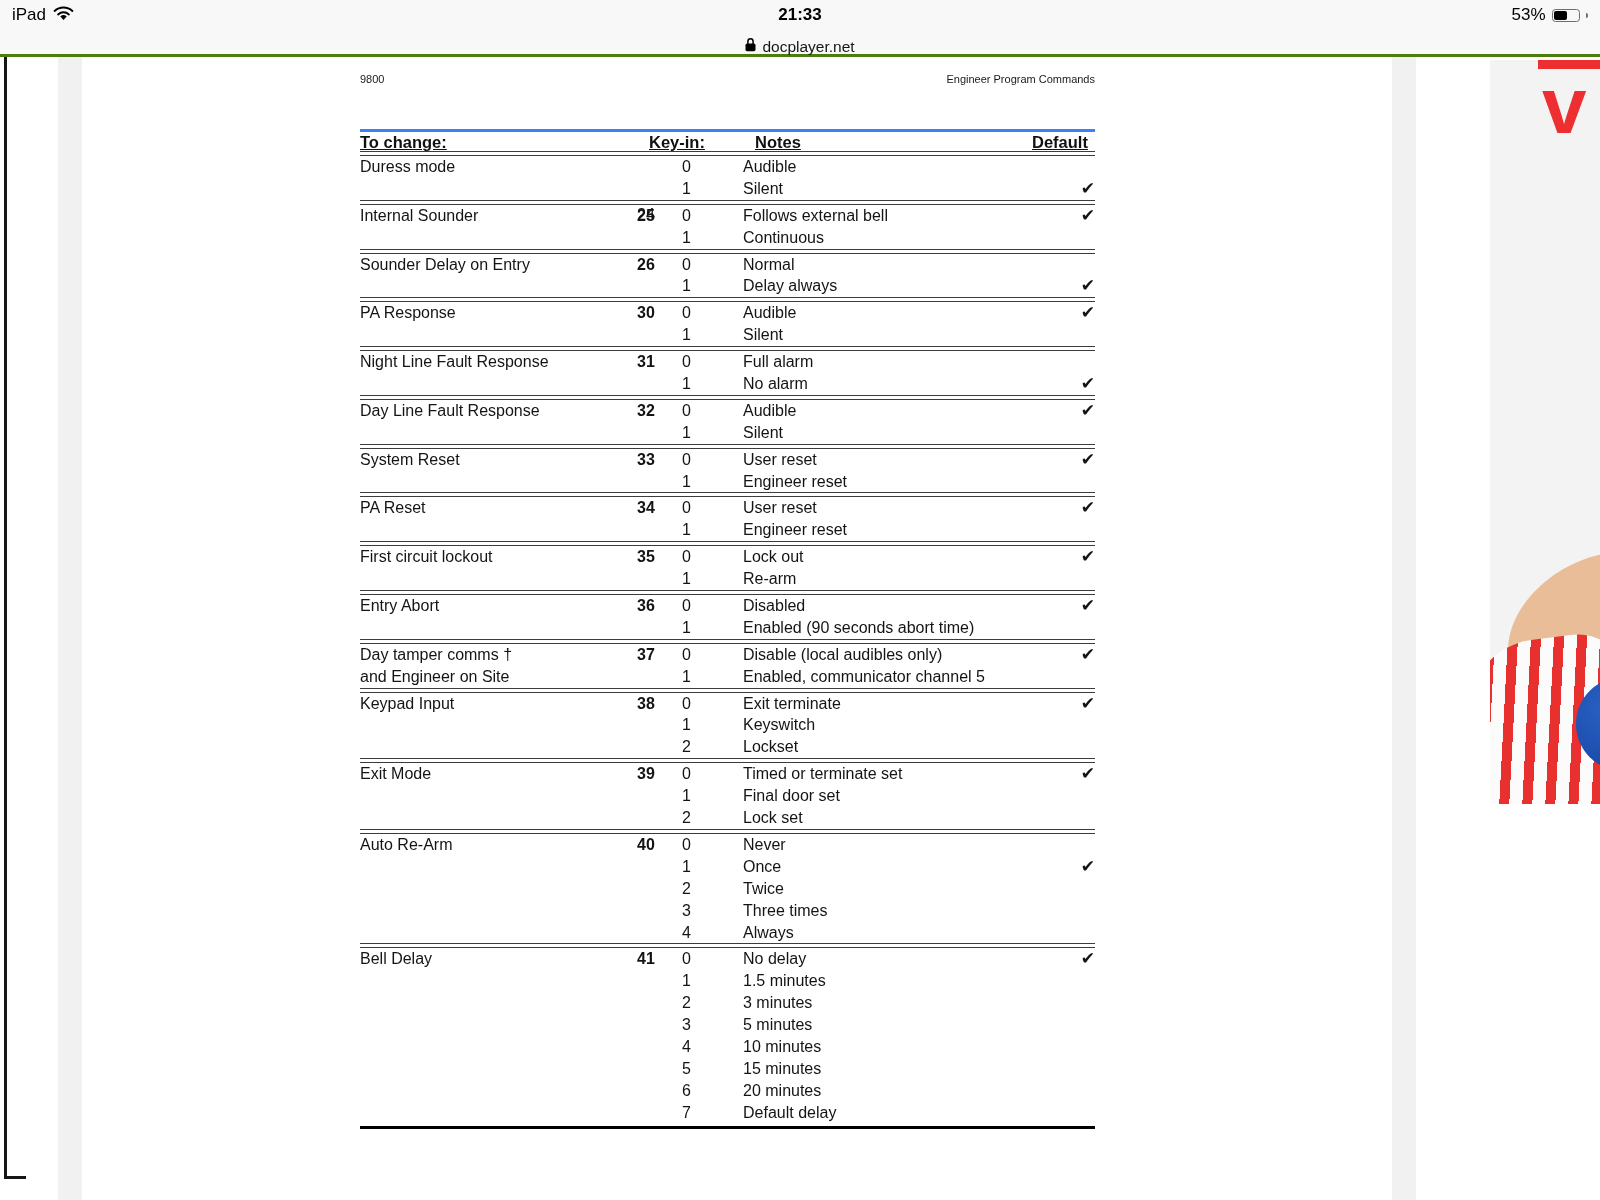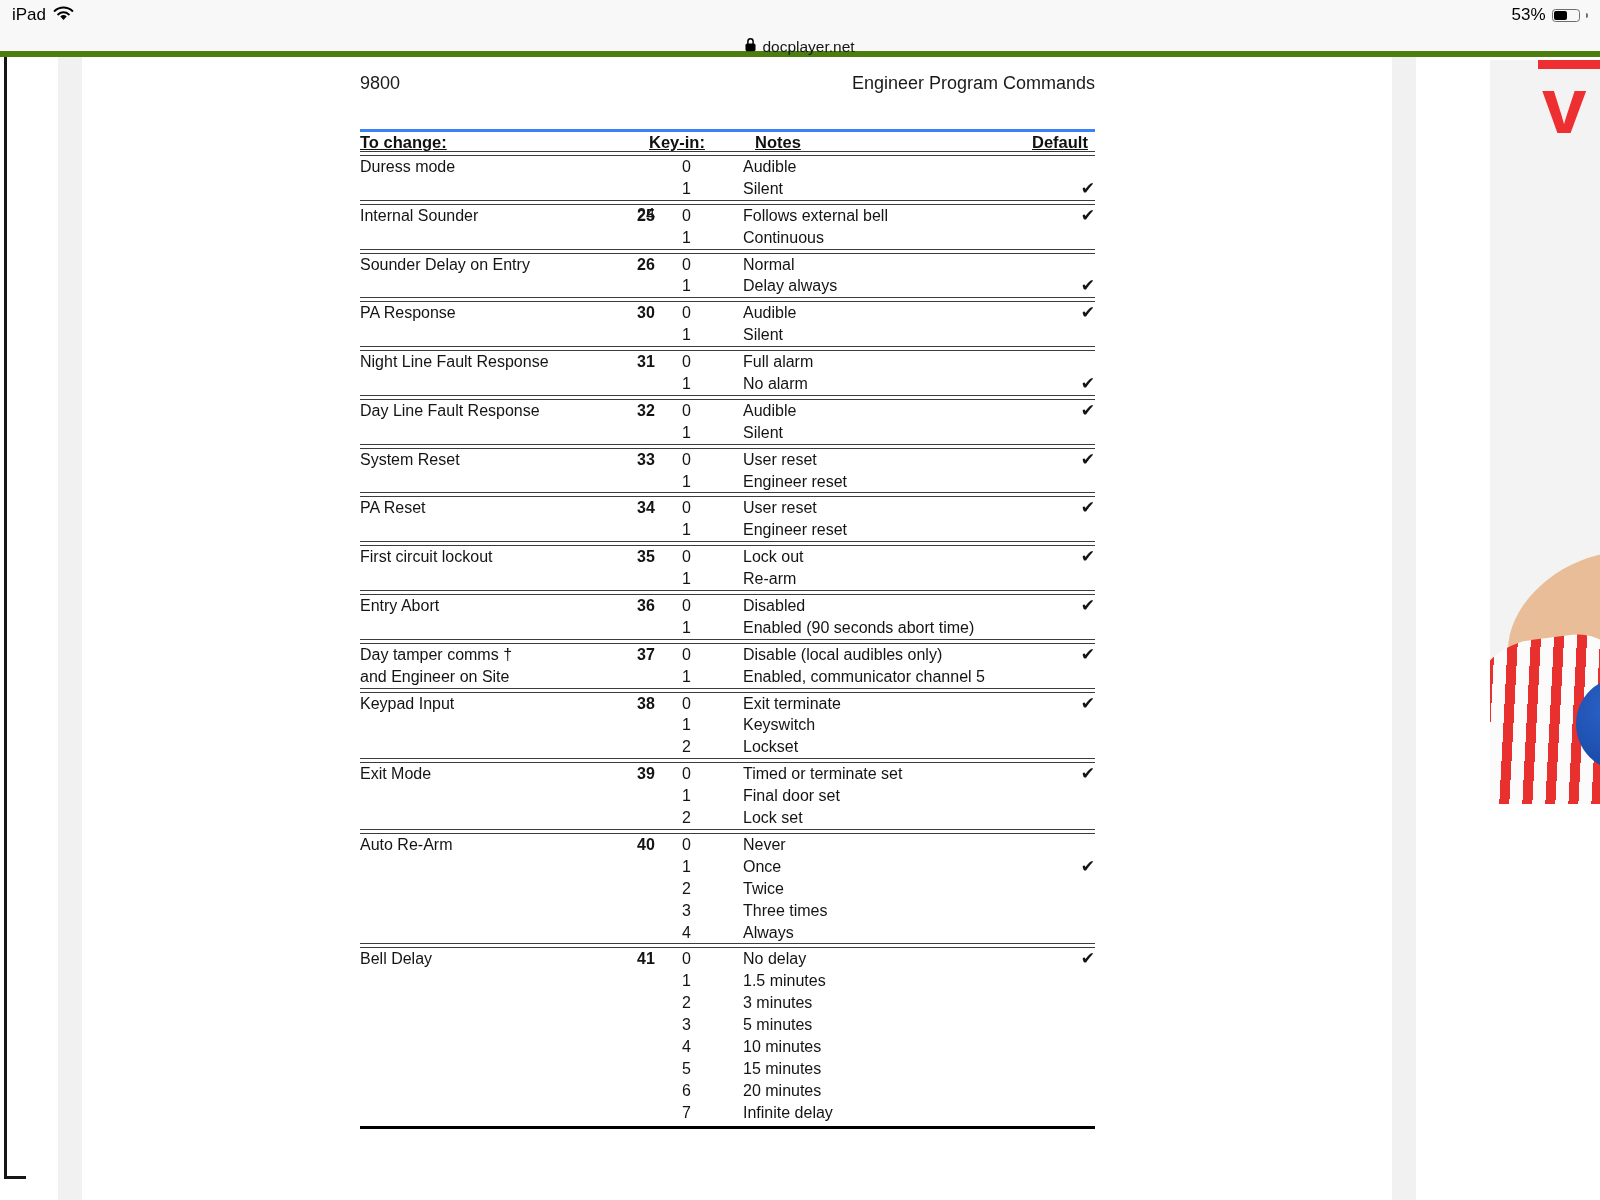--- a/index.html
+++ b/index.html
@@ -1,21 +1,21 @@
 <!DOCTYPE html>
 <html><head>
 <meta charset="utf-8">
 <style>
   * { margin:0; padding:0; box-sizing:border-box; }
   html,body { width:1600px; height:1200px; background:#fff; font-family:"Liberation Sans", sans-serif; }
   .screen { position:relative; width:1600px; height:1200px; overflow:hidden; background:#fff; }
 
   
   .topbar { position:absolute; top:0; left:0; width:1600px; height:57px;
-            background:#f8f8f8; border-bottom:6px solid #4d7c0f;padding-left:12px; }
+            background:#f8f8f8; border-bottom:3px solid #4d7c0f;padding-left:12px; }
   .status-row { position:absolute; top:0; left:0; width:100%; height:30px;
                 display:flex; align-items:center; justify-content:space-between;
                 padding:0 12px; font-size:17px; color:#000; }
   .status-left { display:flex; align-items:center; gap:7px; }
   .status-center { position:absolute; left:0; right:0; text-align:center;
                    font-weight:700; font-size:17px; pointer-events:none; }
   .status-right { display:flex; align-items:center; gap:6px; z-index:2; }
   .batt { position:relative; width:28px; height:13px; border:1px solid #6e6e6e;
           border-radius:3.5px; display:inline-block; }
   .batt-fill { position:absolute; left:1px; top:1px; bottom:1px; width:53%;
@@ -30,21 +30,21 @@
   .content { position:absolute; top:57px; left:0; width:1600px; height:1143px; background:#ffffff; }
 
   .edge-line { position:absolute; left:4px; top:0; width:22px; height:1122px;
                border-left:3px solid #161616; border-bottom:3px solid #161616; }
   .gutter { position:absolute; top:0; width:24px; height:1143px; background:#f1f1f2; }
   .gutter.gl { left:58px; }
   .gutter.gr { left:1392px; }
 
   .doc-page { position:absolute; left:82px; top:0; width:1310px; height:1143px; background:#fff; color:#111; }
   .doc-header { position:absolute; left:278px; top:16px; width:735px;
-                display:flex; justify-content:space-between; font-size:18px; color:#1a1a1a; }
+                display:flex; justify-content:space-between; font-size:11px; color:#1a1a1a; }
 
   
   .ptable { position:absolute; left:278px; top:72px; width:735px; }
   .thead { display:flex; border-top:3px solid #3b82f6; height:22px; line-height:21px;
            font-weight:700; font-size:16.5px;text-decoration:underline; }
   .h-label { width:277px; }
   .h-key   { width:106px;margin-left:12px; }
   .h-note  { flex:1; }
   .h-def   { width:70px; text-align:center; }
   .sep { height:5px; border-top:1px solid #3c3c3c; border-bottom:1px solid #3c3c3c; }
@@ -83,20 +83,21 @@
       <div class="status-left">
         <span>iPad</span>
         <span>
           <svg width="21" height="16" viewBox="0 0 21 16">
             <path d="M1.6 5.9 a13.2 13.2 0 0 1 17.8 0" stroke="#000" stroke-width="2" fill="none" stroke-linecap="round"></path>
             <path d="M5.1 9.4 a8.2 8.2 0 0 1 10.8 0" stroke="#000" stroke-width="2" fill="none" stroke-linecap="round"></path>
             <path d="M10.5 15 L7.3 11.4 a5 5 0 0 1 6.4 0 Z" fill="#000"></path>
           </svg>
         </span>
       </div>
+      <div class="status-center">21:33</div>
       <div class="status-right">
         <span>53%</span>
         <span class="batt">
             <span class="batt-fill"></span>
           </span>
           <span class="batt-nub"></span>
       </div>
     </div>
     <div class="url-row">
       <span>
@@ -420,21 +421,21 @@
               <div class="c-label"></div>
               <div class="c-key"></div>
               <div class="c-digit">6</div>
               <div class="c-note">20 minutes</div>
               <div class="c-def"></div>
             </div>
             <div class="trow">
               <div class="c-label"></div>
               <div class="c-key"></div>
               <div class="c-digit">7</div>
-              <div class="c-note">Infinite delay</div>
+              <div class="c-note">Default delay</div>
               <div class="c-def"></div>
             </div>
           </div>
         <div class="tbottom"></div>
       </div>
     </div>
 
     <div class="ad">
       <div class="ad-bar-top"></div>
       <div class="ad-letter">v</div>

